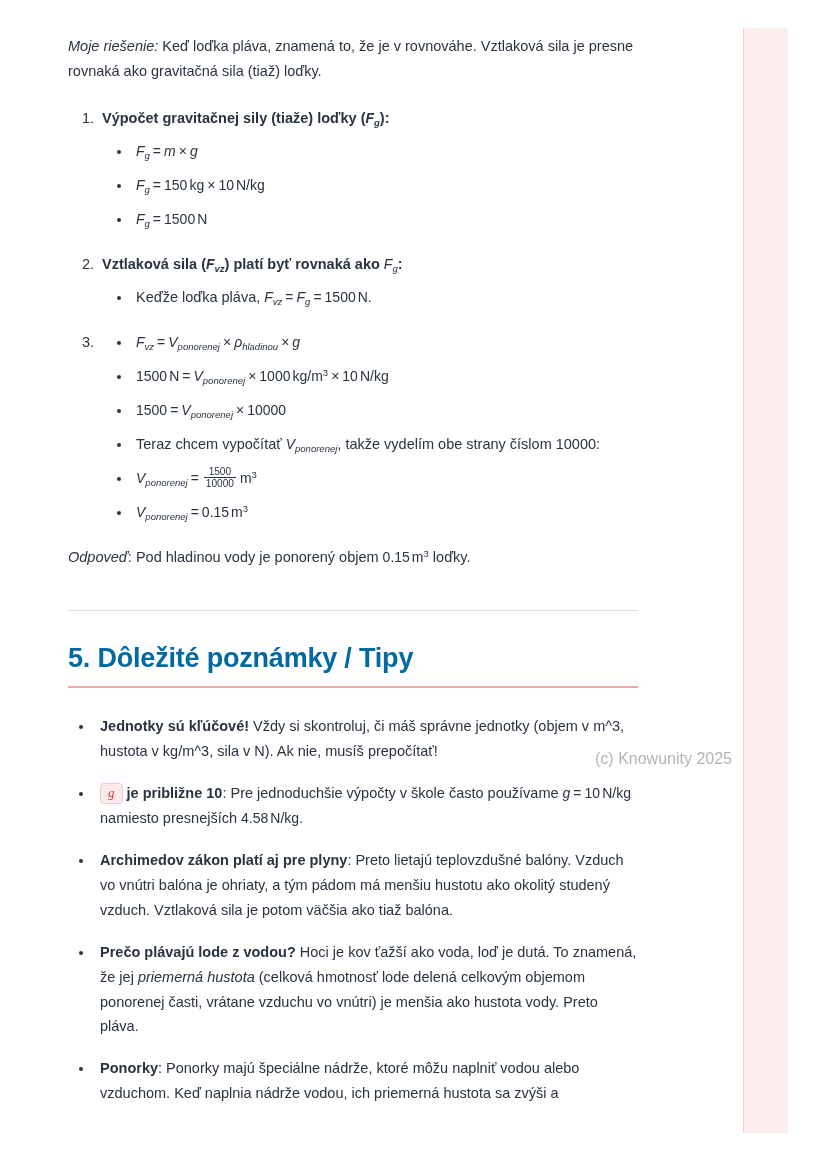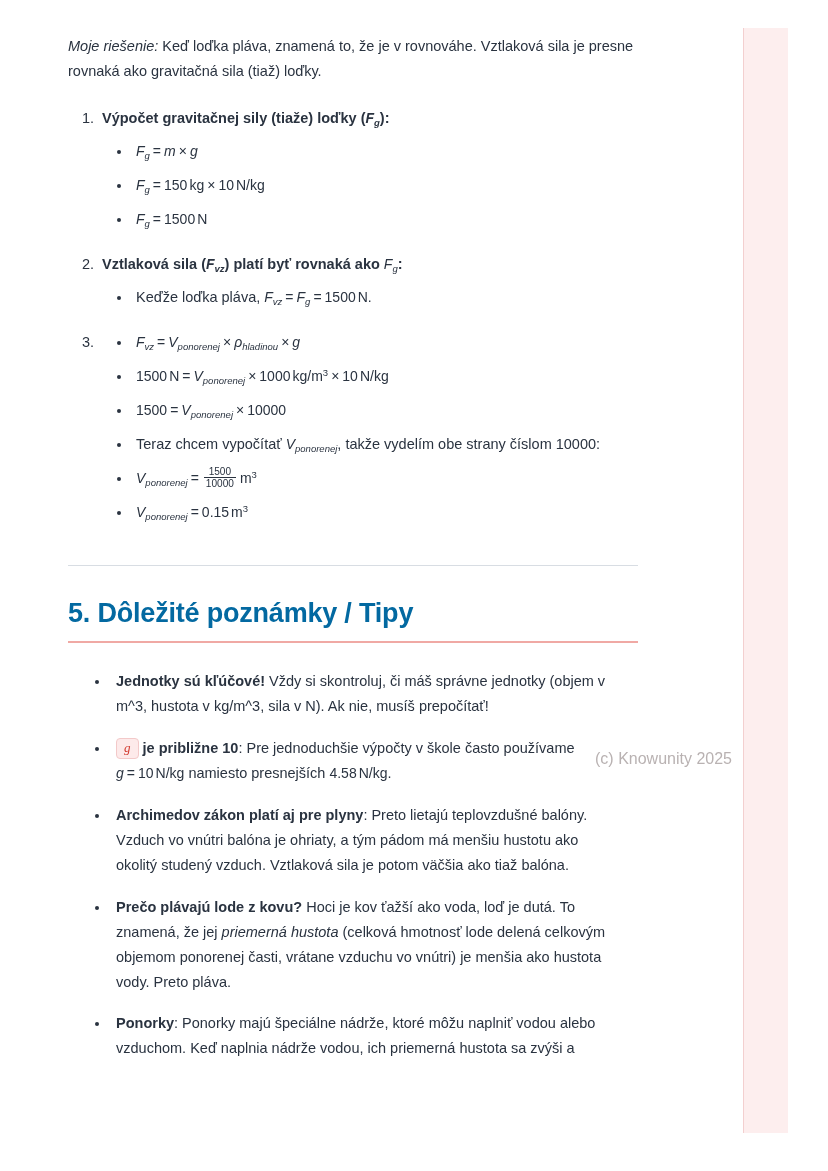--- a/index.html
+++ b/index.html
@@ -128,21 +128,21 @@
   .section-underline {
     height: 2px;
     background: #f0a9a4;
     width: 100%;
     margin-top: 12px;
     margin-bottom: 26px;
   }
 
   ul.tips {
     list-style: disc;
-    margin: 16px;
+    margin: 0;
     padding-left: 26px;
   }
   ul.tips > li {
     margin-bottom: 17px;
     padding-left: 6px;
     line-height: 1.72;
   }
 
   .code-chip {
     display: inline-block;
@@ -227,39 +227,42 @@
           <li>
             <span class="math"><span class="mi">V</span><span class="sub-s">ponorenej</span><span class="op">=</span><span class="frac"><span class="num">1500</span><span class="den">10000</span></span><span class="unit thin">m</span><span class="sup-s">3</span></span>
           </li>
           <li>
             <span class="math"><span class="mi">V</span><span class="sub-s">ponorenej</span><span class="op">=</span><span class="mup">0.15</span><span class="unit thin">m</span><span class="sup-s">3</span></span>
           </li>
         </ul>
       </li>
     </ol>
 
+    <p class="answer">
+      <span class="it">Odpoveď</span><span>: Pod hladinou vody je ponorený objem </span><span class="math"><span class="mup">0.15</span><span class="unit thin">m</span><span class="sup-s">3</span></span><span> loďky.</span>
+    </p>
 
     <hr class="rule">
 
     <h2 class="section">5. Dôležité poznámky / Tipy</h2>
     <div class="section-underline"></div>
 
     <ul class="tips">
       <li>
         <b>Jednotky sú kľúčové!</b><span> Vždy si skontroluj, či máš správne jednotky (objem v m^3, hustota v kg/m^3, sila v N). Ak nie, musíš prepočítať!</span>
       </li>
       <li>
         <span class="code-chip">g</span>
         <b>je približne 10</b><span>: Pre jednoduchšie výpočty v škole často používame </span><span class="math"><span class="mi">g</span><span class="op">=</span><span class="mup">10</span><span class="unit thin">N/kg</span></span><span> namiesto presnejších </span><span class="math"><span class="mup">4.58</span><span class="unit thin">N/kg</span></span><span>.</span>
       </li>
       <li>
         <b>Archimedov zákon platí aj pre plyny</b><span>: Preto lietajú teplovzdušné balóny. Vzduch vo vnútri balóna je ohriaty, a tým pádom má menšiu hustotu ako okolitý studený vzduch. Vztlaková sila je potom väčšia ako tiaž balóna.</span>
       </li>
       <li>
-        <b>Prečo plávajú lode z kovu?</b><span> Hoci je kov ťažší ako voda, loď je dutá. To znamená, že jej </span><span class="it">priemerná hustota</span><span> (celková hmotnosť lode delená celkovým objemom ponorenej časti, vrátane vzduchu vo vnútri) je menšia ako hustota vody. Preto pláva.</span>
+        <b>Prečo plávajú lode z vodou?</b><span> Hoci je kov ťažší ako voda, loď je dutá. To znamená, že jej </span><span class="it">priemerná hustota</span><span> (celková hmotnosť lode delená celkovým objemom ponorenej časti, vrátane vzduchu vo vnútri) je menšia ako hustota vody. Preto pláva.</span>
       </li>
       <li>
         <b>Ponorky</b><span>: Ponorky majú špeciálne nádrže, ktoré môžu naplniť vodou alebo vzduchom. Keď naplnia nádrže vodou, ich priemerná hustota sa zvýši a</span>
       </li>
     </ul>
 
   </div>
 
   <div class="footer">(c) Knowunity 2025</div>
 </div>

